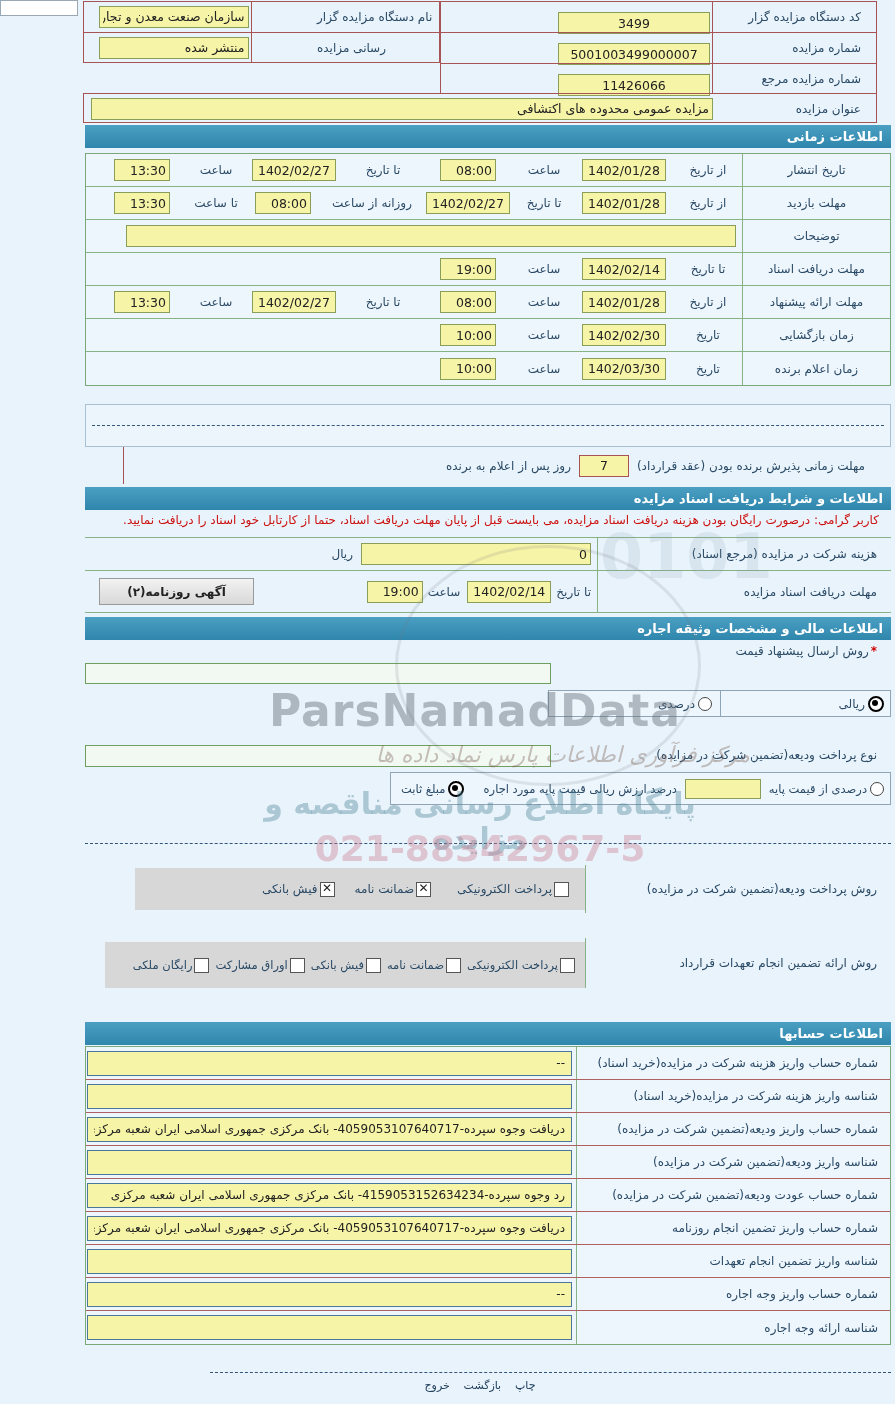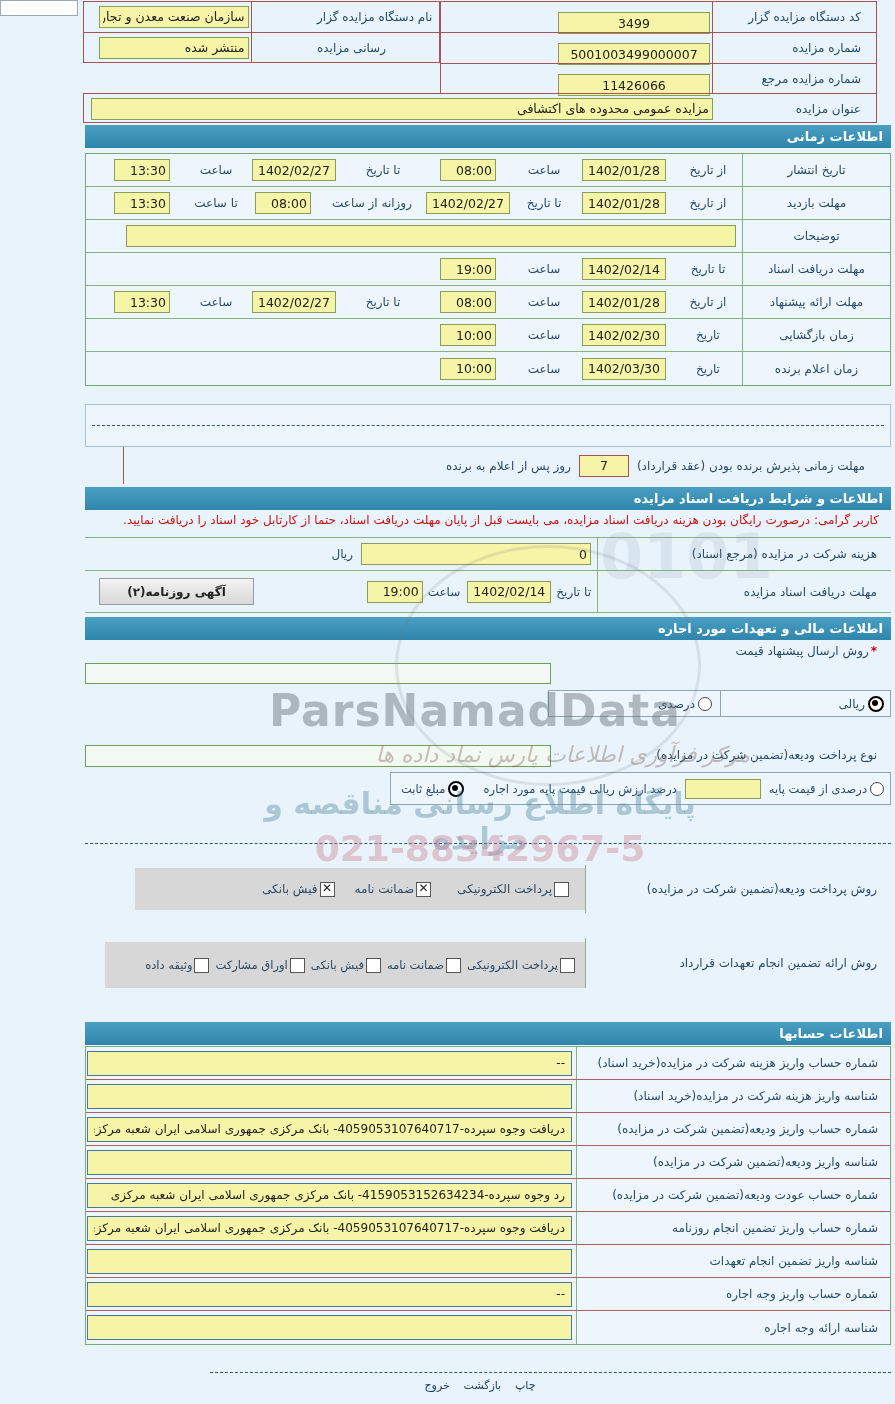--- a/index.html
+++ b/index.html
@@ -246,21 +246,21 @@
 
   <div class="abs row-flex" style="left:85px;width:806px;top:571px;height:42px;border-bottom:1px solid #86b286;">
     <div class="lbl-cell glabel" style="width:294px;height:100%;padding-right:14px;">مهلت دریافت اسناد مزایده</div>
     <div style="margin-right:6px;">تا تاریخ</div>
     <input class="yin din" readonly="" style="margin-right: 5px;" value="1402/02/14">
     <div style="margin-right:7px;">ساعت</div>
     <input class="yin tin" readonly="" style="margin-right: 5px;" value="19:00">
     <button class="btn" style="width:155px;margin-right:auto;margin-left:14px;font-weight:bold;">آگهی روزنامه(۲)</button>
   </div>
 
-  <div class="abs hdr" style="top:617px">اطلاعات مالی و تعهدات مورد اجاره</div>
+  <div class="abs hdr" style="top:617px">اطلاعات مالی و مشخصات وثیقه اجاره</div>
 
   <div class="abs" style="left:545px;width:346px;top:644px;height:18px;padding-right:14px;">
     <span class="req">*</span><span>روش ارسال پیشنهاد قیمت</span>
   </div>
   <div class="abs strip" style="left:85px;width:466px;top:663px;height:21px;"></div>
 
   <div class="abs optbox" style="left:548px;width:343px;top:690px;height:27px;">
     <div class="row-flex" style="width:170px;height:100%;border-left:1px solid #8fa5b5;padding-right:6px;box-sizing:border-box;">
       <span class="rd checked"></span>
       <span>ریالی</span>
@@ -303,21 +303,21 @@
   <div class="abs grybox" style="left:105px;width:480px;top:942px;height:46px;padding-right:10px;font-size:11.5px;">
     <span class="cb"></span>
     <span>پرداخت الکترونیکی</span>
     <span class="cb" style="margin-right:6px;"></span>
     <span>ضمانت نامه</span>
     <span class="cb" style="margin-right:6px;"></span>
     <span>فیش بانکی</span>
     <span class="cb" style="margin-right:6px;"></span>
     <span>اوراق مشارکت</span>
     <span class="cb" style="margin-right:6px;"></span>
-    <span>وثیقه داده</span>
+    <span>رایگان ملکی</span>
   </div>
 
   <div class="abs hdr" style="top:1022px">اطلاعات حسابها</div>
 
   <div class="abs" id="accounts">
     <div class="arow">
       <div class="albl">شماره حساب واریز هزینه شرکت در مزایده(خرید اسناد)</div>
       <div class="aval">
           <input class="yin acct" readonly="" value="--" style="">
         </div>

